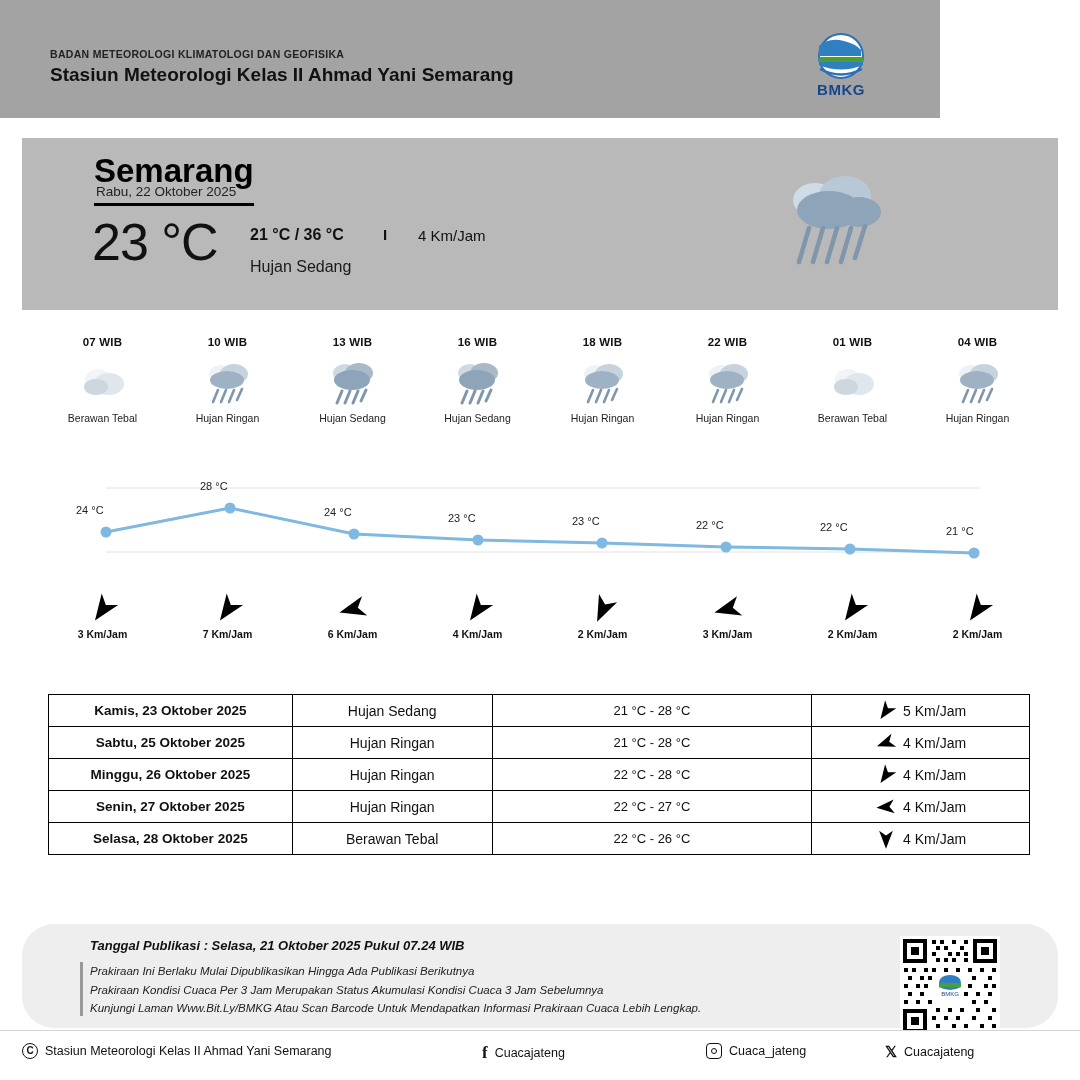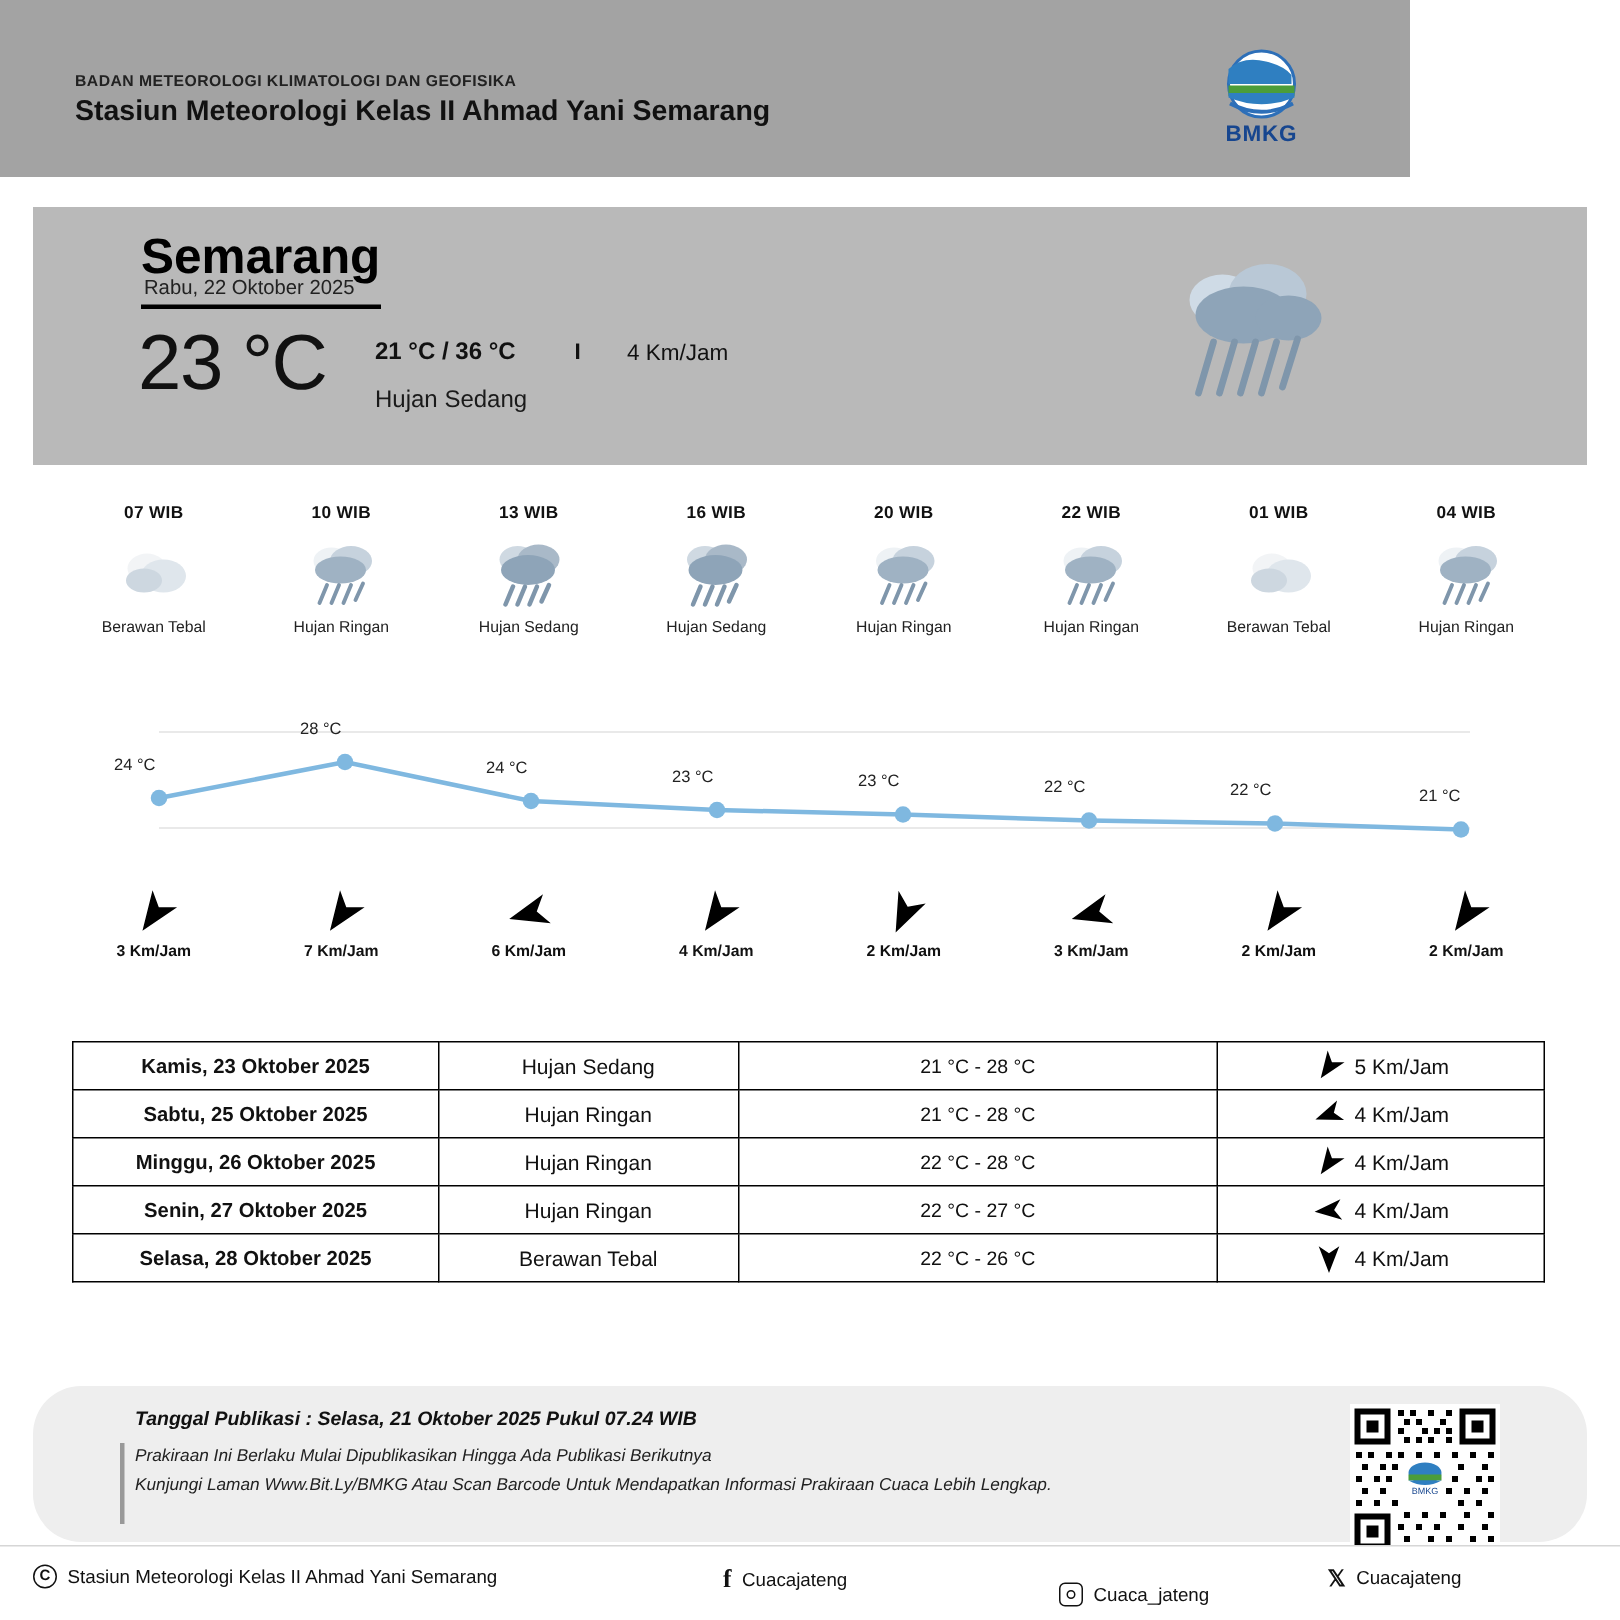--- a/index.html
+++ b/index.html
@@ -147,21 +147,21 @@
   }
 
   
   .bottombar {
     position:absolute; left:0; top:1030px; width:1080px; height:50px;
     background:#ffffff; border-top:1px solid #d6d6d6;
   }
   .bb-item { position:absolute; top:12px; display:flex; align-items:center; gap:7px; font-size:12.5px; color:#111; }
   .bb-copy { left:22px; }
   .bb-fb { left:482px; }
-  .bb-ig { left:706px;margin-top:12px; }
+  .bb-ig { left:706px; }
   .bb-x { left:885px; }
   .circ-icon {
     width:16px; height:16px; border-radius:50%; border:1.6px solid #111;
     display:inline-flex; align-items:center; justify-content:center;
     font-size:10px; font-weight:bold; line-height:1;
   }
   .sq-icon {
     width:16px; height:16px; border-radius:4px; border:1.8px solid #111;
     display:inline-flex; align-items:center; justify-content:center;
   }
@@ -271,21 +271,21 @@
             <line x1="16" y1="32" x2="11" y2="44"></line>
             <line x1="24" y1="32" x2="19" y2="44"></line>
             <line x1="32" y1="32" x2="27" y2="44"></line>
             <line x1="40" y1="31" x2="35" y2="42"></line>
           </g>
         </svg>
     </div>
     <div class="hour-cond">Hujan Sedang</div>
   </div>
   <div class="hour-col">
-    <div class="hour-time">20 WIB</div>
+    <div class="hour-time">18 WIB</div>
     <div class="hour-icon">
       <svg width="54" height="46" viewBox="0 0 54 46">
           <ellipse cx="20" cy="15" rx="12" ry="9" fill="#eef2f5"></ellipse>
           <ellipse cx="33" cy="15" rx="14" ry="10" fill="#c6d2dd"></ellipse>
           <ellipse cx="26" cy="21" rx="17" ry="9" fill="#9fb2c3"></ellipse>
           <g stroke="#7f96ab" stroke-width="2.6" stroke-linecap="round">
             <line x1="17" y1="31" x2="12" y2="43"></line>
             <line x1="25" y1="31" x2="20" y2="43"></line>
             <line x1="33" y1="31" x2="28" y2="43"></line>
             <line x1="41" y1="30" x2="36" y2="41"></line>
@@ -504,20 +504,21 @@
     </td>
   </tr>
 </tbody>
   </table>
 
 <div class="noteblock">
   <div class="pubdate">Tanggal Publikasi : Selasa, 21 Oktober 2025 Pukul 07.24 WIB</div>
   <div class="notebar"></div>
   <div class="notes">
     <div>Prakiraan Ini Berlaku Mulai Dipublikasikan Hingga Ada Publikasi Berikutnya</div>
+    <div>Prakiraan Kondisi Cuaca Per 3 Jam Merupakan Status Akumulasi Kondisi Cuaca 3 Jam Sebelumnya</div>
     <div>Kunjungi Laman Www.Bit.Ly/BMKG Atau Scan Barcode Untuk Mendapatkan Informasi Prakiraan Cuaca Lebih Lengkap.</div>
   </div>
   <div class="qr">
     <svg width="100" height="100" viewBox="0 0 100 100">
       <rect width="100" height="100" fill="#fff"></rect>
       <g fill="#000">
         <rect x="3" y="3" width="24" height="24"></rect>
           <rect x="7" y="7" width="16" height="16" fill="#fff"></rect>
           <rect x="11" y="11" width="8" height="8"></rect>
         <rect x="73" y="3" width="24" height="24"></rect>

